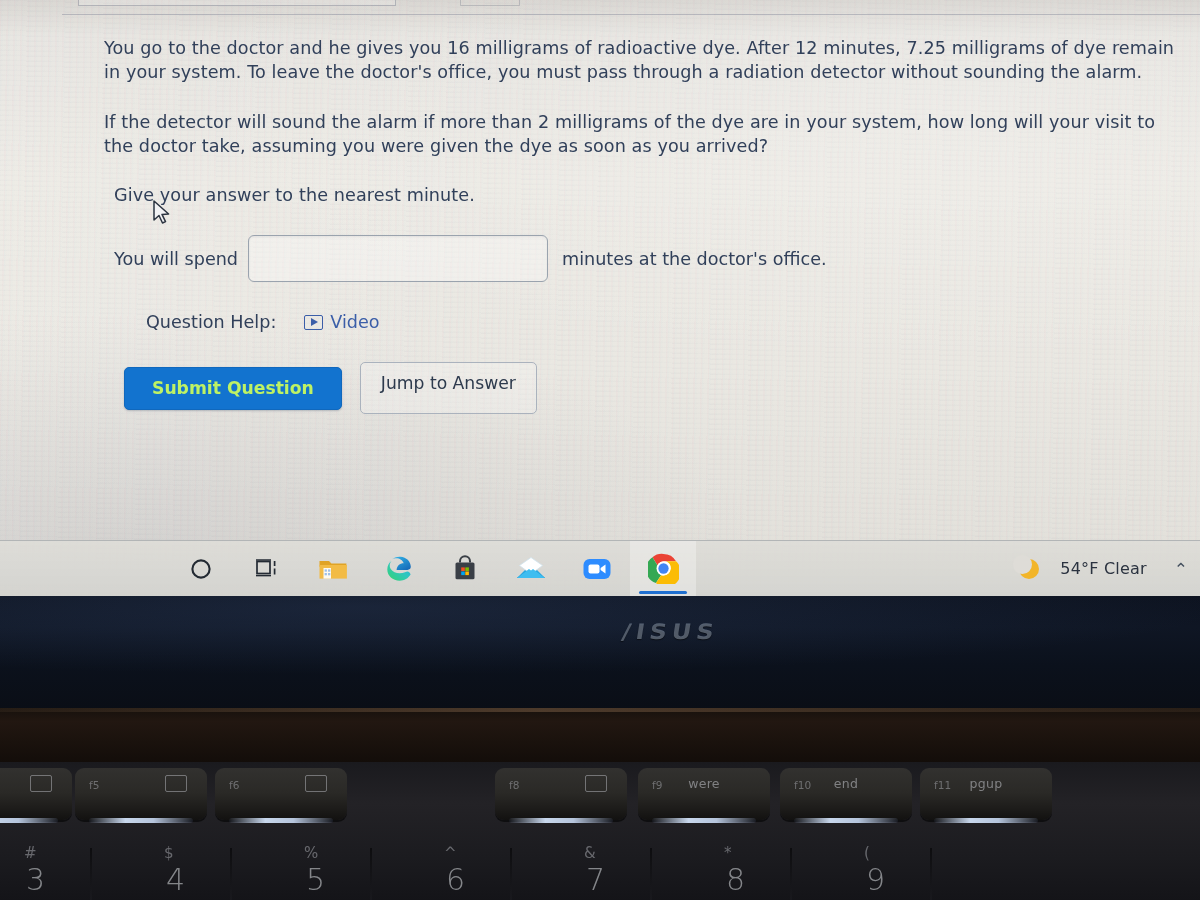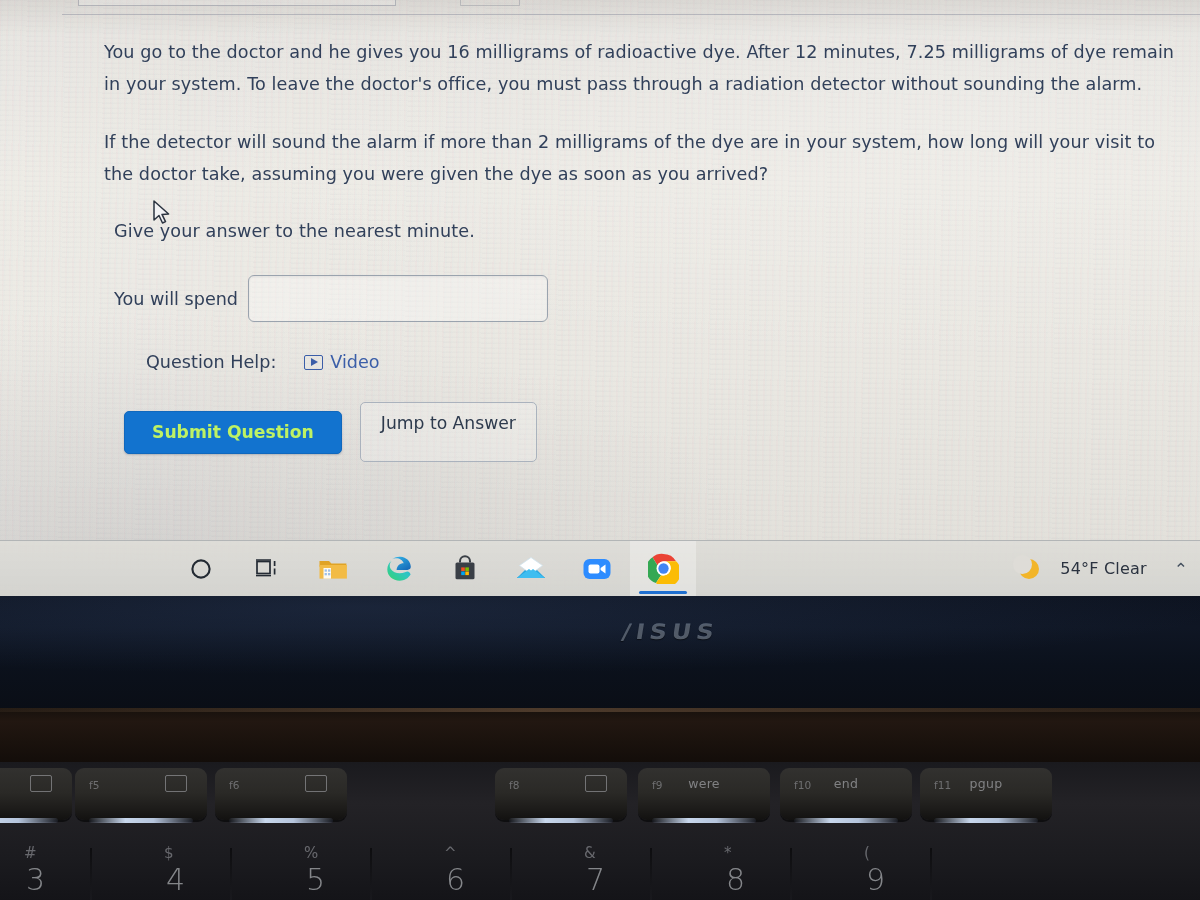--- a/index.html
+++ b/index.html
@@ -53,21 +53,21 @@
     background:rgba(120,125,145,.40);
   }
 
   
   .content {
     position:absolute; left:104px; top:36px; width:1080px;
     color:#2e3b4e;
     font-family:"DejaVu Sans", sans-serif;
   }
   .q-para {
-    font-size:17.6px; line-height:32px; letter-spacing:.1px;
+    font-size:17.6px; line-height:24px; letter-spacing:.1px;
     color:#31405a; max-width:1075px; font-weight:400;
   }
   .q-para.p2 { margin-top:26px; }
   .q-para.p3 { margin-top:25px; margin-left:10px; }
 
   .answer-row {
     margin-top:28px; margin-left:10px;
     display:flex; align-items:center; gap:0;
   }
   .answer-lead { font-size:17.6px; color:#31405a; white-space:nowrap; }
@@ -107,21 +107,21 @@
     font-size:17.2px; font-weight:700;
     border-radius:5px; cursor:pointer; white-space:nowrap;
   }
   .btn-primary {
     background:#1273cf; color:#bef264; border:1px solid #1068bd;
     padding:10px 27px 11px;
     box-shadow:0 1px 2px rgba(40,60,90,.25);
   }
   .btn-secondary {
     background:rgba(255,255,255,.22); color:#2d3a4d;
-    border:1px solid #aab2bd; padding:10px 20px 28px; font-weight:400;
+    border:1px solid #aab2bd; padding:10px 20px 20px; font-weight:400;
   }
 
   
   .cursor { position:absolute; left:152px; top:200px; width:20px; height:26px; z-index:12; }
 
   
   .taskbar {
     position:absolute; left:0; bottom:0; width:1200px; height:56px;
     background:linear-gradient(180deg, rgba(222,221,216,.92) 0%, rgba(212,212,208,.95) 100%);
     border-top:1px solid rgba(150,155,160,.55);
@@ -261,20 +261,21 @@
 
         <div class="q-para p1">You go to the doctor and he gives you 16 milligrams of radioactive dye. After 12 minutes, 7.25 milligrams of dye remain in your system. To leave the doctor's office, you must pass through a radiation detector without sounding the alarm.</div>
 
         <div class="q-para p2">If the detector will sound the alarm if more than 2 milligrams of the dye are in your system, how long will your visit to the doctor take, assuming you were given the dye as soon as you arrived?</div>
 
         <div class="q-para p3">Give your answer to the nearest minute.</div>
 
         <div class="answer-row">
           <span class="answer-lead">You will spend</span>
           <input class="answer-input" type="text" placeholder="" style="">
+          <span class="answer-tail">minutes at the doctor's office.</span>
         </div>
 
         <div class="help-row">
           <span>Question Help:</span>
           <span class="video-link">
             <span class="video-ico"></span>
             <span>Video</span>
           </span>
         </div>
 

